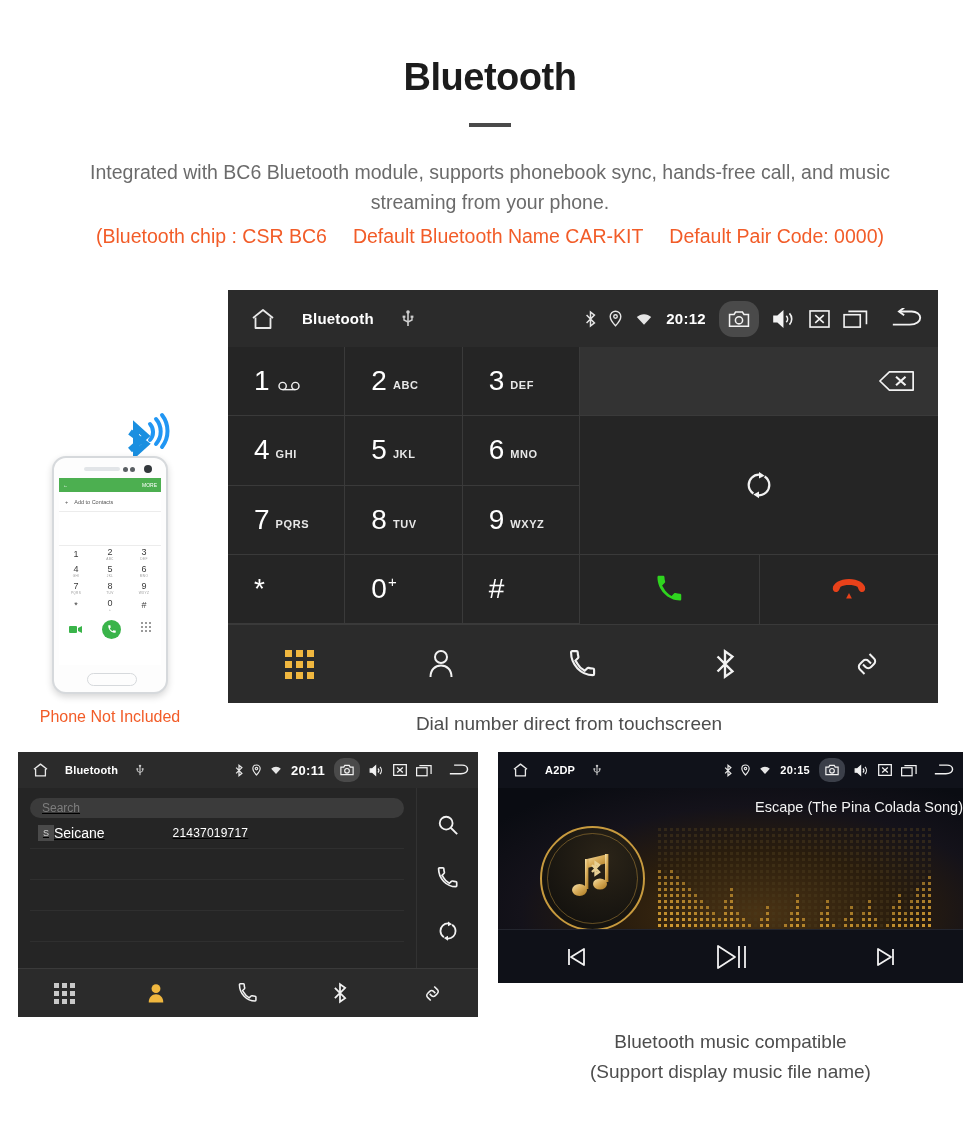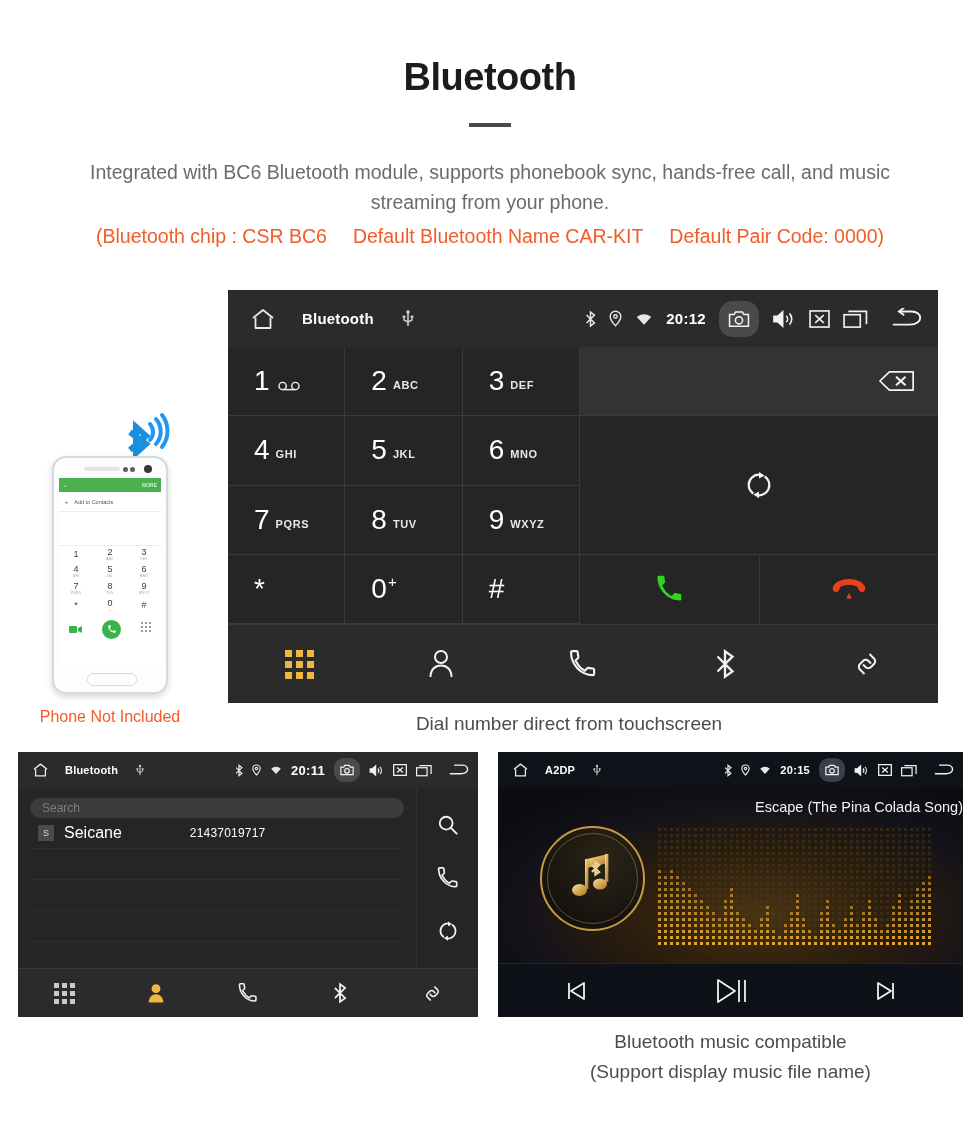--- a/index.html
+++ b/index.html
@@ -263,53 +263,53 @@
   .pb-status {
     height: 36px; background: #2b2b2b;
     display: flex; align-items: center; padding: 0 8px 0 14px; color: #fff;
   }
   .pb-status .sb-title { font-size: 11px; margin-left: 16px; }
   .pb-status .sb-usb { margin-left: 18px; }
   .pb-status .sb-right > * { margin-left: 9px; }
   .pb-status .sb-clock { font-size: 13px; }
   .pb-status .sb-cam { padding: 6px; border-radius: 10px; }
   .pb-body { height: 180px; display: flex; }
-  .pb-list { flex: 1; padding: 10px 12px 0 12px; }
+  .pb-list { flex: 1; padding: 10px 12px 0 12px; text-decoration: underline; }
   .pb-search {
     height: 20px; border-radius: 10px; background: #3b3b3b;
     display: flex; align-items: center; padding-left: 12px;
     color: #7d7d7d; font-size: 12px;
   }
   .pb-row {
     height: 31px; display: flex; align-items: center;
     border-bottom: 1px solid #2f2f2f; color: #fff;
   }
   .pb-badge {
     width: 16px; height: 16px; background: #4a4a4a; color: #d6d6d6;
     font-size: 9px; display: flex; align-items: center; justify-content: center;
     margin-left: 8px;
   }
-  .pb-name { font-size: 16px; margin-left: 10px; }
+  .pb-name { font-size: 14px; }
   .pb-number { font-size: 12px; margin-left: 68px; letter-spacing: .2px; }
   .pb-empty { height: 31px; border-bottom: 1px solid #2f2f2f; }
   .pb-side {
     width: 62px; border-left: 1px solid #323232;
     display: flex; flex-direction: column; align-items: center;
     justify-content: space-around; padding: 10px 0;
   }
   .pb-tabbar {
     height: 49px; background: #2b2b2b; border-top: 1px solid #3a3a3a;
     display: flex; align-items: center;
   }
 
   
   .a2-panel {
     position: absolute;
     left: 498px; top: 752px;
-    width: 465px; height: 265px;
+    width: 465px; height: 231px;
     background: #0b0d14;
     overflow: hidden;
   }
   .a2-status {
     height: 36px; background: #10121a;
     display: flex; align-items: center; padding: 0 8px 0 14px; color: #fff;
     position: relative; z-index: 3;
   }
   .a2-status .sb-title { font-size: 11px; margin-left: 16px; }
   .a2-status .sb-usb { margin-left: 18px; }

